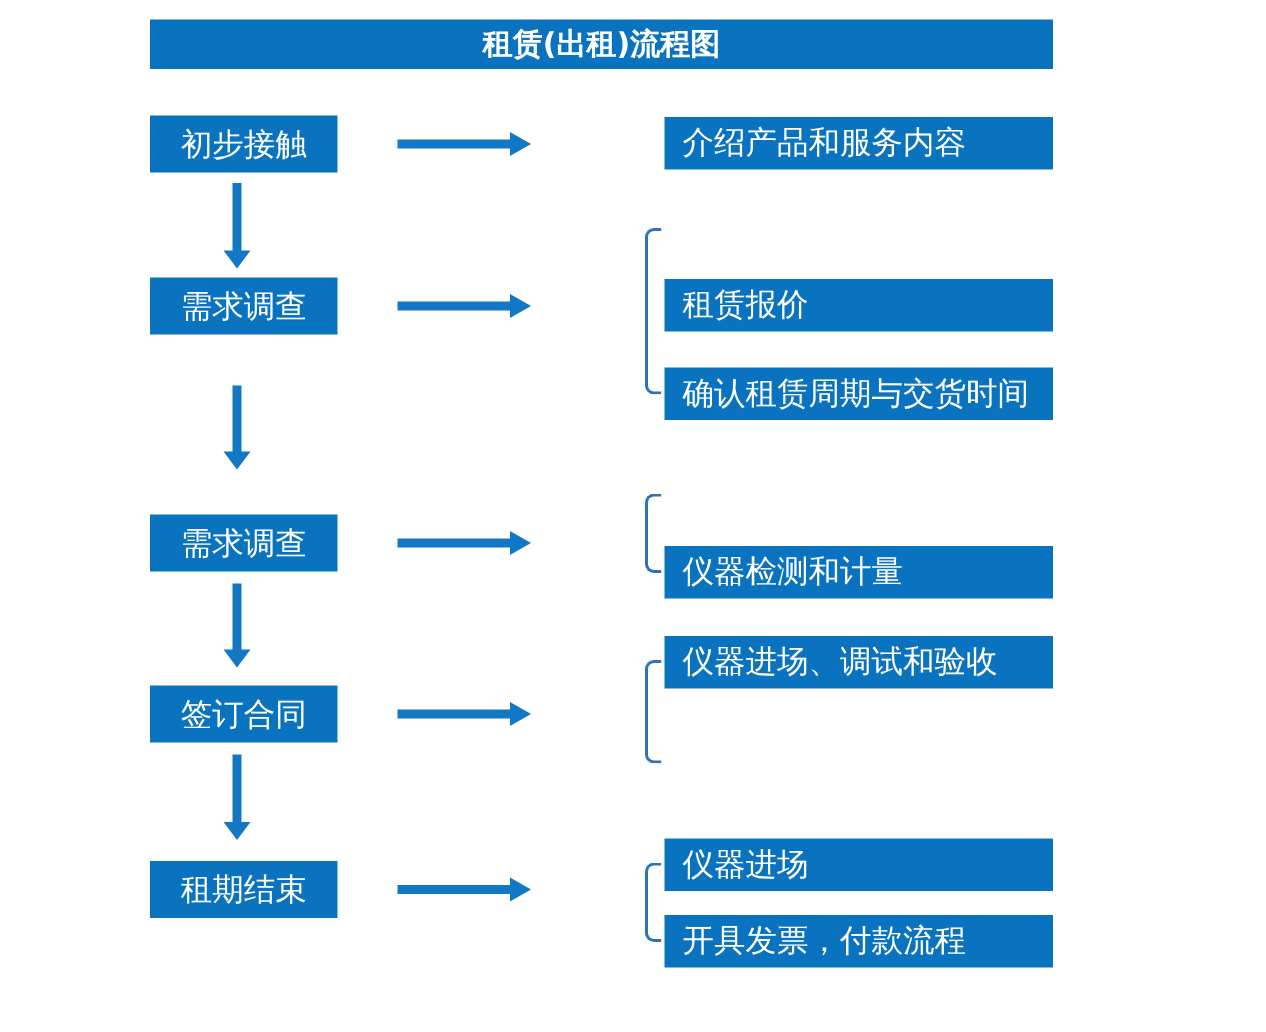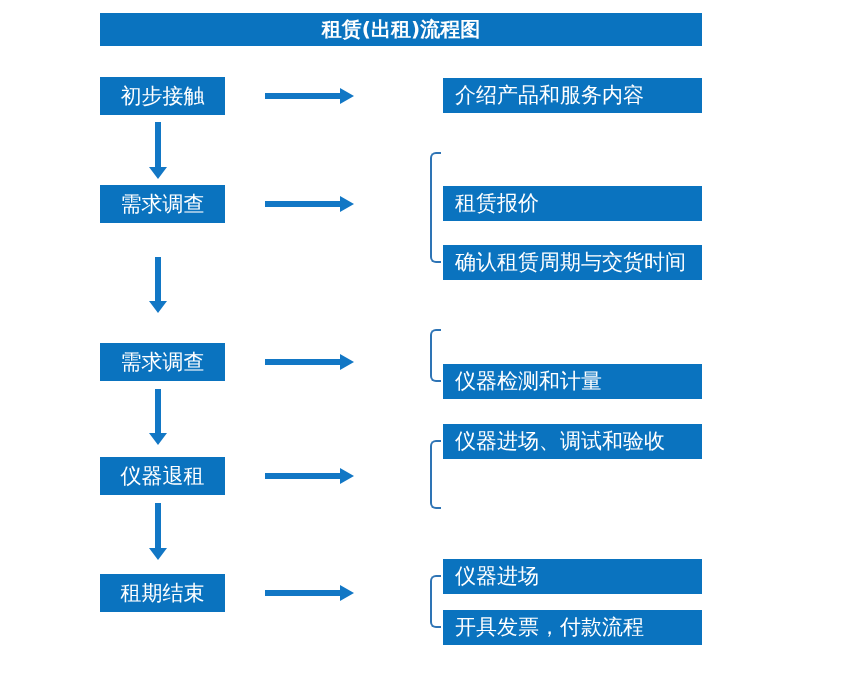--- a/index.html
+++ b/index.html
@@ -124,21 +124,21 @@
     <div class="hhead"></div>
   </div>
   <div class="bracket" style="top:329px;height:53px"></div>
   <div class="box right" style="top:364px">仪器检测和计量</div>
 
   <div class="varrow" style="top:389px;height:56px">
     <div class="vbody"></div>
     <div class="vhead"></div>
   </div>
 
-  <div class="box left" style="top:457px">仪器退租</div>
+  <div class="box left" style="top:457px">签订合同</div>
   <div class="harrow" style="top:468px">
     <div class="hbody"></div>
     <div class="hhead"></div>
   </div>
   <div class="bracket" style="top:440px;height:69px"></div>
   <div class="box right" style="top:424px">仪器进场、调试和验收</div>
 
   <div class="varrow" style="top:503px;height:57px">
     <div class="vbody"></div>
     <div class="vhead"></div>

